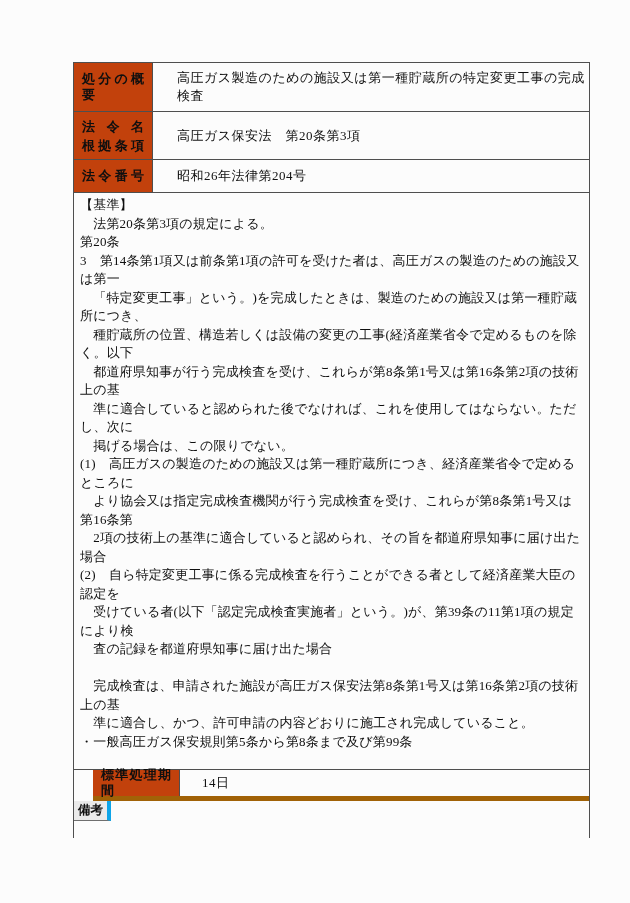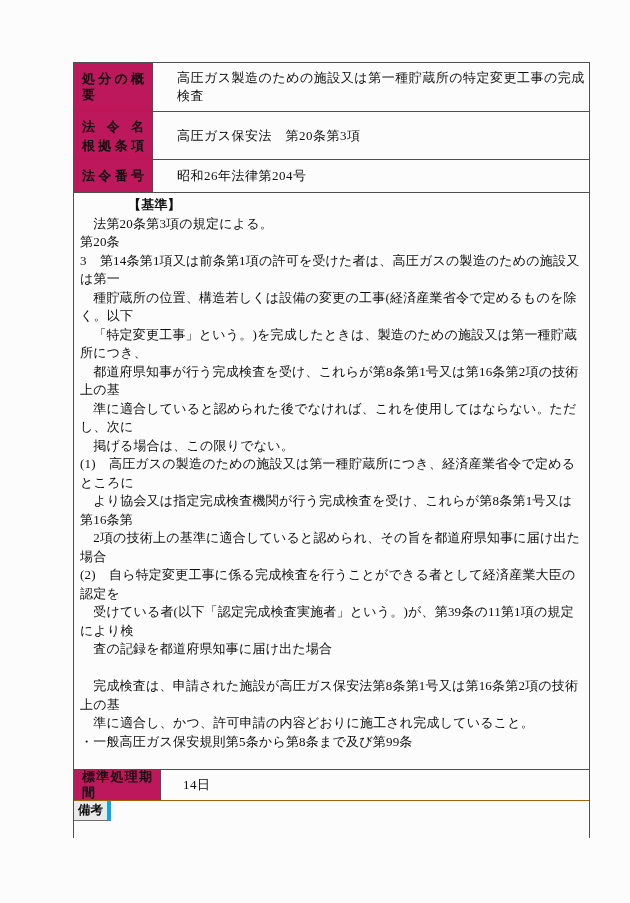--- a/index.html
+++ b/index.html
@@ -31,26 +31,26 @@
     border-left:1px solid #4f4f4f;
     border-right:1px solid #4f4f4f;
     box-sizing:border-box;
     background:transparent;
   }
   .row { display:flex; box-sizing:border-box; border-bottom:1px solid #4f4f4f; }
   .row-overview   { height:49px; }
   .row-law-name   { height:48px; }
   .row-law-number { height:33px; }
   .row-kijun      { height:577px; border-bottom:1px solid #4f4f4f; }
-  .row-period     { height:31px; border-bottom:1px solid #a16207; }
+  .row-period     { height:31px; border-bottom:5px solid #a16207;margin-left:19px; }
   .row-remarks    { height:37px; border-bottom:none; position:relative; }
 
   .cell-label {
     width:79px; box-sizing:border-box; flex:0 0 auto;
-    background:#be185d;
+    background:#c2410c;
     border-right:1px solid #4f4f4f;
     font-family:"Liberation Sans","DejaVu Sans",sans-serif;
     font-weight:bold; font-size:13px; line-height:16px;
     display:flex; flex-direction:column; justify-content:center;
     padding:0 8px;
   }
   .cell-label .lbl { display:block; width:100%; text-align:justify; text-align-last:justify; }
   .row-period .cell-label { width:87px; }
   .row-law-name .cell-label .lbl { line-height:19px; }
 
@@ -107,26 +107,26 @@
 
     <div class="row row-law-number">
       <div class="cell-label">
         <span class="lbl">法令番号</span>
       </div>
       <div class="cell-value">昭和26年法律第204号</div>
     </div>
 
     <div class="row row-kijun">
       <div class="cell-kijun">
-          <div class="line" style="font-weight: bold; margin-left: 48px;">【基準】</div>
+          <div class="line" style="font-weight: normal;">【基準】</div>
           <div class="line">　法第20条第3項の規定による。</div>
           <div class="line">第20条</div>
           <div class="line">3　第14条第1項又は前条第1項の許可を受けた者は、高圧ガスの製造のための施設又は第一</div>
+          <div class="line">　「特定変更工事」という。)を完成したときは、製造のための施設又は第一種貯蔵所につき、</div>
           <div class="line">　種貯蔵所の位置、構造若しくは設備の変更の工事(経済産業省令で定めるものを除く。以下</div>
-          <div class="line">　「特定変更工事」という。)を完成したときは、製造のための施設又は第一種貯蔵所につき、</div>
           <div class="line">　都道府県知事が行う完成検査を受け、これらが第8条第1号又は第16条第2項の技術上の基</div>
           <div class="line">　準に適合していると認められた後でなければ、これを使用してはならない。ただし、次に</div>
           <div class="line">　掲げる場合は、この限りでない。</div>
           <div class="line">(1)　高圧ガスの製造のための施設又は第一種貯蔵所につき、経済産業省令で定めるところに</div>
           <div class="line">　より協会又は指定完成検査機関が行う完成検査を受け、これらが第8条第1号又は第16条第</div>
           <div class="line">　2項の技術上の基準に適合していると認められ、その旨を都道府県知事に届け出た場合</div>
           <div class="line">(2)　自ら特定変更工事に係る完成検査を行うことができる者として経済産業大臣の認定を</div>
           <div class="line">　受けている者(以下「認定完成検査実施者」という。)が、第39条の11第1項の規定により検</div>
           <div class="line">　査の記録を都道府県知事に届け出た場合</div>
           <div class="line"></div>

